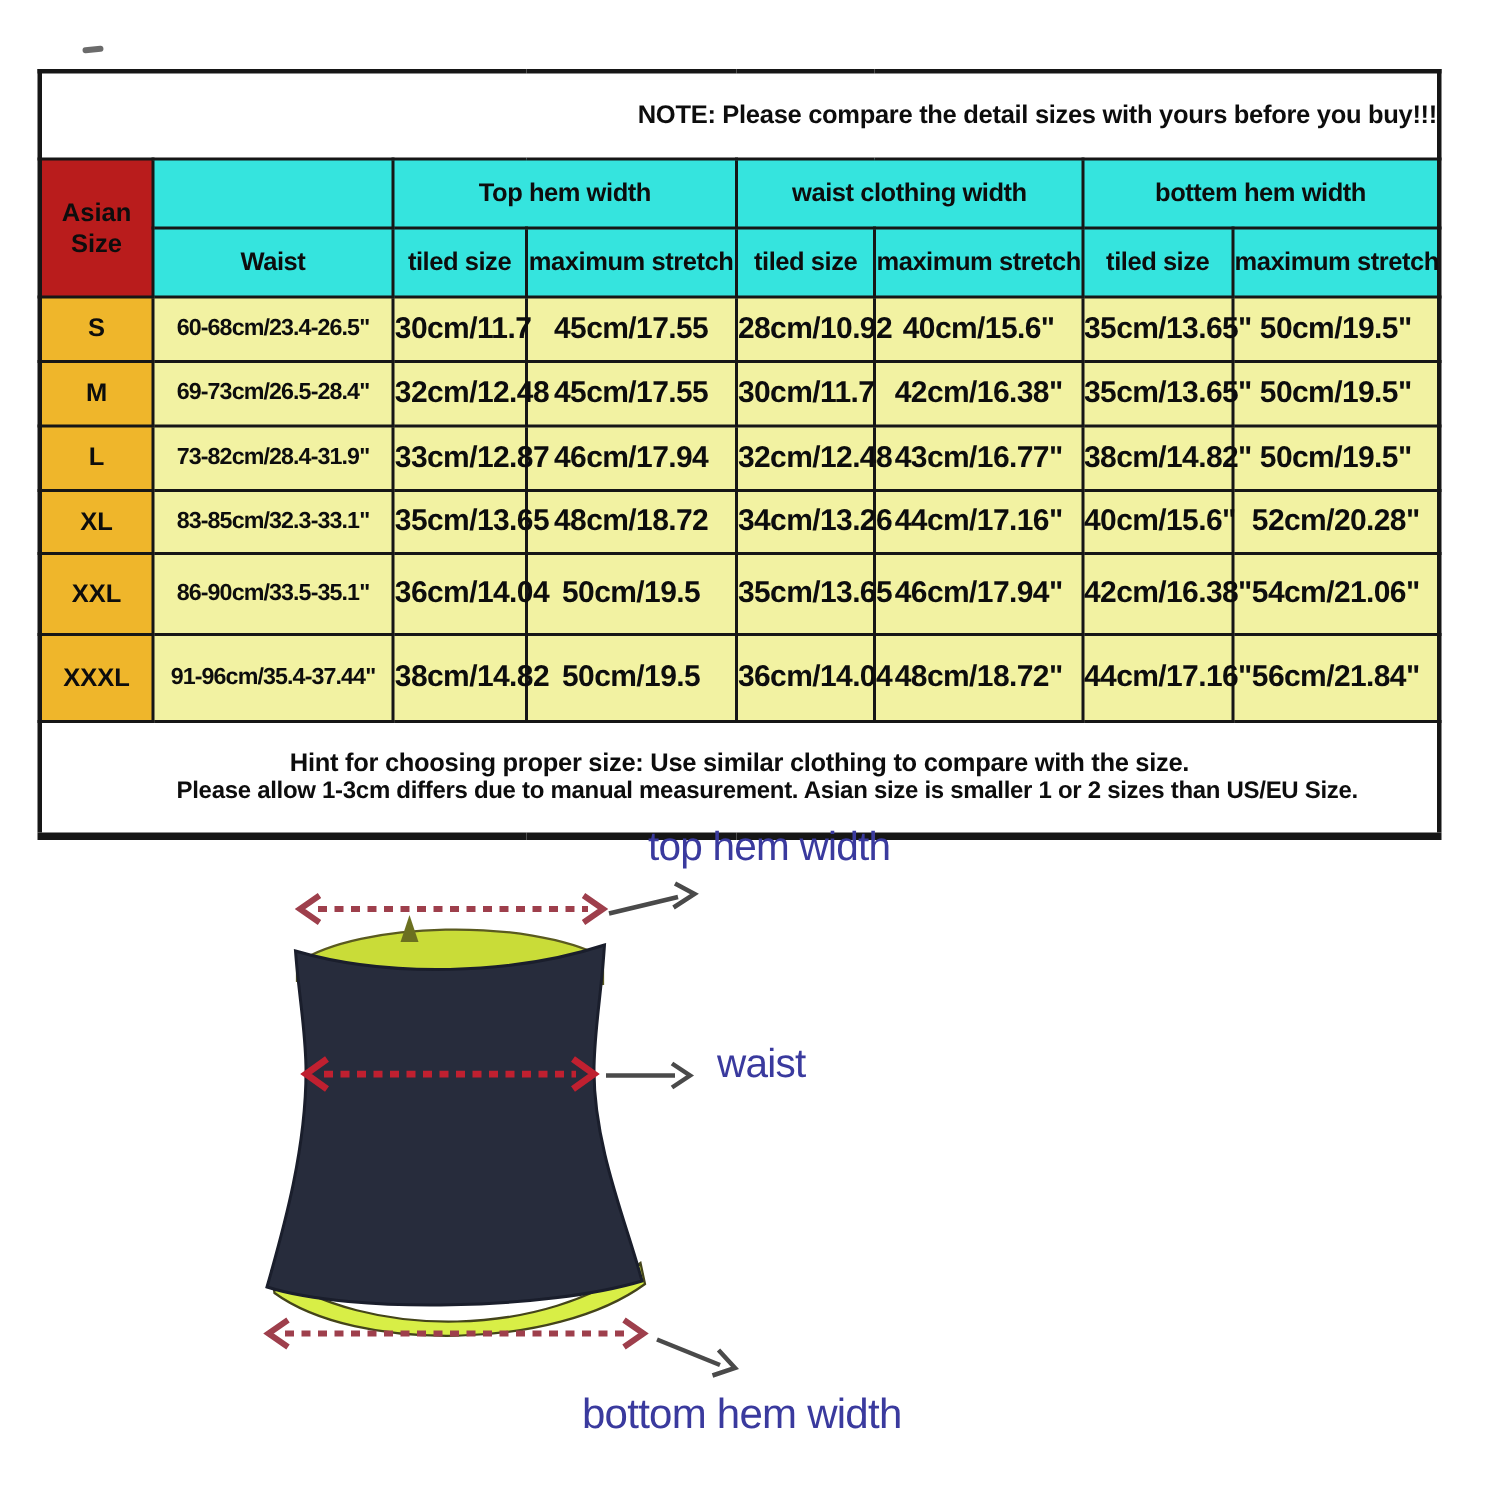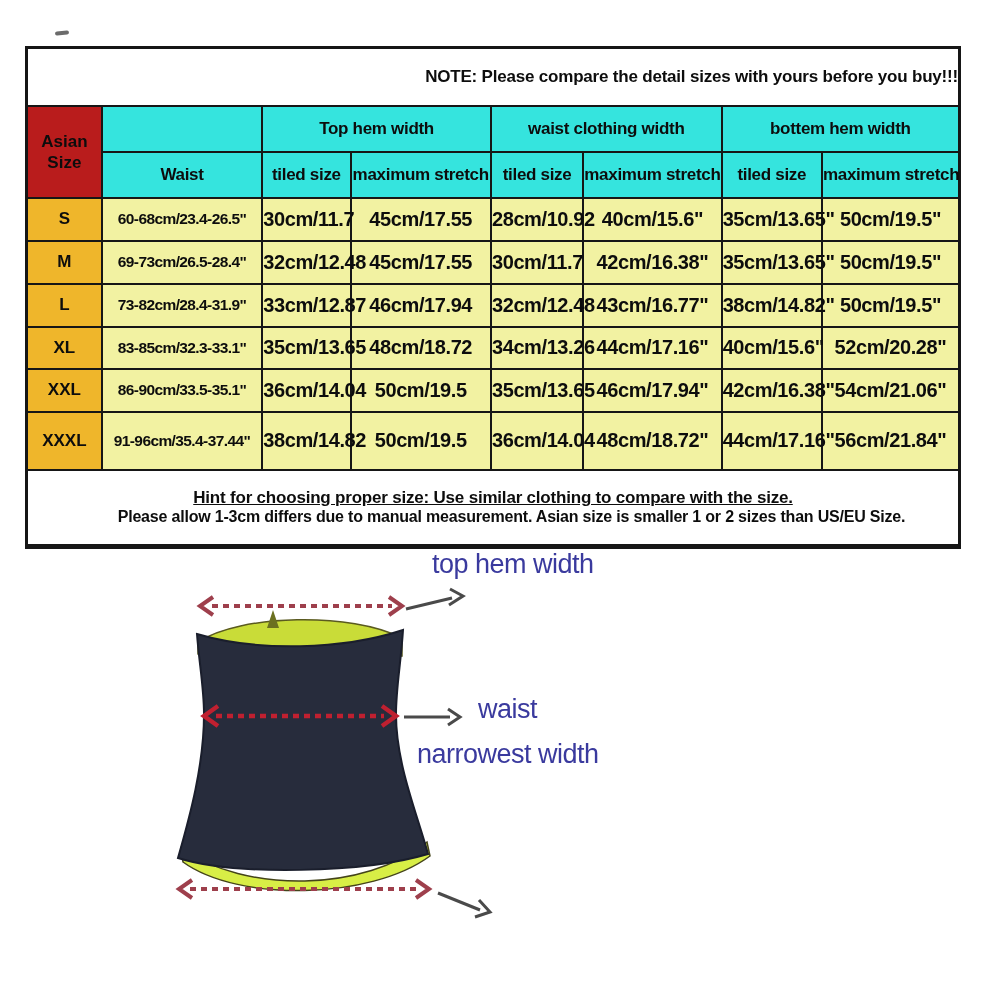--- a/index.html
+++ b/index.html
@@ -17,21 +17,21 @@
   .size-table { border:3px solid #161616; }
 
   .row-note td { background:#fff; font-weight:bold; font-size:17px; letter-spacing:-0.2px;text-align:right; }
   .cyan { background:#35e4de; }
   .hdr { font-weight:bold; font-size:17px; letter-spacing:-0.3px; }
   .corner { background:#b91c1c; font-weight:bold; font-size:17px; line-height:21px; }
   .col-size-cell { background:#efb62b; font-weight:bold; font-size:17px; }
   .val { background:#f2f2a2; font-weight:bold; font-size:20px; letter-spacing:-0.4px; }
   .col-waist { font-size:15.5px; letter-spacing:-0.6px; }
   .row-hint td { background:#fff; font-weight:bold; border-bottom-width:5px; }
-  .hint-line1 { font-size:17px; letter-spacing:-0.2px;text-decoration:underline; }
+  .hint-line1 { font-size:17px; letter-spacing:-0.2px; }
   .hint-line2 { font-size:16px; letter-spacing:-0.2px;padding-left:37px; }
 
   
   .diagram-label { position:absolute; color:#3a3a9e; font-size:27px; letter-spacing:-0.5px;
     white-space:nowrap; }
   #lbl-top    { left:432px; top:549px; }
   #lbl-waist1 { left:478px; top:694px; }
   #lbl-waist2 { left:417px; top:739px; }
   #lbl-bottom { left:388px; top:927px; font-size:28px; }
 
@@ -112,21 +112,21 @@
     <tr style="height:42px">
       <td class="col-size-cell">XL</td>
       <td class="val col-waist">83-85cm/32.3-33.1"</td>
       <td class="val">35cm/13.65</td>
       <td class="val">48cm/18.72</td>
       <td class="val">34cm/13.26</td>
       <td class="val">44cm/17.16"</td>
       <td class="val">40cm/15.6"</td>
       <td class="val">52cm/20.28"</td>
     </tr>
-    <tr style="height:43px">
+    <tr style="height:54px">
       <td class="col-size-cell">XXL</td>
       <td class="val col-waist">86-90cm/33.5-35.1"</td>
       <td class="val">36cm/14.04</td>
       <td class="val">50cm/19.5</td>
       <td class="val">35cm/13.65</td>
       <td class="val">46cm/17.94"</td>
       <td class="val">42cm/16.38"</td>
       <td class="val">54cm/21.06"</td>
     </tr>
     <tr style="height:58px">
@@ -191,15 +191,15 @@
       <polyline points="448,709 460,717 448,725"></polyline>
     </g>
     <g stroke="#4a4a4a" fill="none" stroke-width="3">
       <line x1="438" y1="893" x2="480" y2="910"></line>
       <polyline points="479,900 490,912 475,917"></polyline>
     </g>
   </svg>
 
   <div class="diagram-label" id="lbl-top">top hem width</div>
   <div class="diagram-label" id="lbl-waist1">waist</div>
-  <div class="diagram-label" id="lbl-waist2">narrowest width</div>
+  <div class="diagram-label" id="lbl-bottom">bottom hem width</div>
 
 </div>
 
 </body></html>

